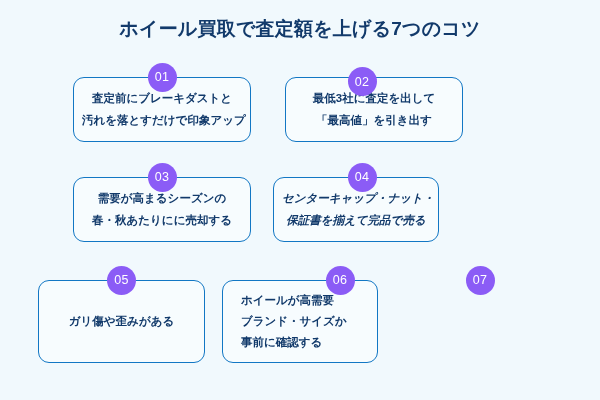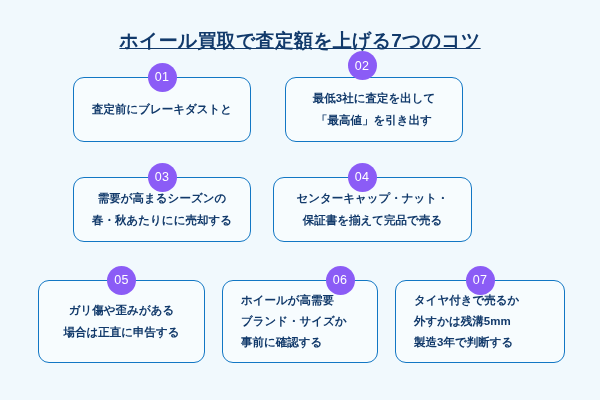--- a/index.html
+++ b/index.html
@@ -18,29 +18,28 @@
   #infographic {
     position: relative;
     width: 600px;
     height: 400px;
   }
 
   
   .title {
     position: absolute;
     left: 0;
-    top: 28px;
+    top: 16px;
     width: 600px;
     text-align: center;
     font-size: 19px;
     font-weight: bold;
     color: #123a6b;
     letter-spacing: 0.2px;
     white-space: nowrap;
-    text-decoration: underline;
   }
 
   
   .card {
     position: absolute;
     box-sizing: border-box;
     background: #f7fcfe;
     border: 1.6px solid #1277c4;
     border-radius: 11px;
     display: flex;
@@ -79,27 +78,27 @@
     align-items: center;
     justify-content: center;
     letter-spacing: 0.3px;
   }
 
   
   #card-1 { left: 73px;  top: 77px;  width: 178px; height: 65px; }
   #badge-1 { left: 147.5px; top: 62.5px; }
 
   #card-2 { left: 285px; top: 77px;  width: 178px; height: 65px; }
-  #badge-2 { left: 347.5px; top: 51px; }
+  #badge-2 { left: 347.5px; top: 67px; }
 
   
   #card-3 { left: 73px;  top: 177px; width: 178px; height: 65px; }
   #badge-3 { left: 147.5px; top: 162.5px; }
 
-  #card-4 { left: 273px; top: 177px; width: 199px; height: 65px; }
+  #card-4 { left: 273px; top: 177px; width: 166px; height: 65px; font-style: italic; }
   #badge-4 { left: 347.5px; top: 162.5px; }
 
   
   #card-5 { left: 38px;  top: 280px; width: 167px; height: 83px; }
   #badge-5 { left: 107px; top: 265.5px; }
 
   #card-6 { left: 222px; top: 280px; width: 156px; height: 83px; }
   #badge-6 { left: 285.5px; top: 265.5px; margin-left: 40px; }
 
   #card-7 { left: 395px; top: 280px; width: 170px; height: 83px; }
@@ -108,20 +107,21 @@
 </head>
 <body>
 
 <div id="infographic">
 
   <div class="title">ホイール買取で査定額を上げる7つのコツ</div>
 
   <div class="card align-center" id="card-1">
     <div class="card-text">
       <div>査定前にブレーキダストと</div>
+      <div>汚れを落とすだけで印象アップ</div>
     </div>
   </div>
   <div class="badge" id="badge-1">01</div>
 
   <div class="card align-center" id="card-2">
     <div class="card-text">
       <div>最低3社に査定を出して</div>
       <div>「最高値」を引き出す</div>
     </div>
   </div>
@@ -139,36 +139,28 @@
     <div class="card-text">
       <div>センターキャップ・ナット・</div>
       <div>保証書を揃えて完品で売る</div>
     </div>
   </div>
   <div class="badge" id="badge-4">04</div>
 
   <div class="card align-center" id="card-5">
     <div class="card-text">
       <div>ガリ傷や歪みがある</div>
-      <div>場合は正直に申告する</div>
     </div>
   </div>
   <div class="badge" id="badge-5">05</div>
 
   <div class="card align-left" id="card-6">
     <div class="card-text">
       <div>ホイールが高需要</div>
       <div>ブランド・サイズか</div>
       <div>事前に確認する</div>
     </div>
   </div>
   <div class="badge" id="badge-6">06</div>
 
-  <div class="card align-left" id="card-7">
-    <div class="card-text">
-      <div>タイヤ付きで売るか</div>
-      <div>外すかは残溝5mm</div>
-      <div>製造3年で判断する</div>
-    </div>
-  </div>
   <div class="badge" id="badge-7">07</div>
 
 </div>
 
 </body></html>

